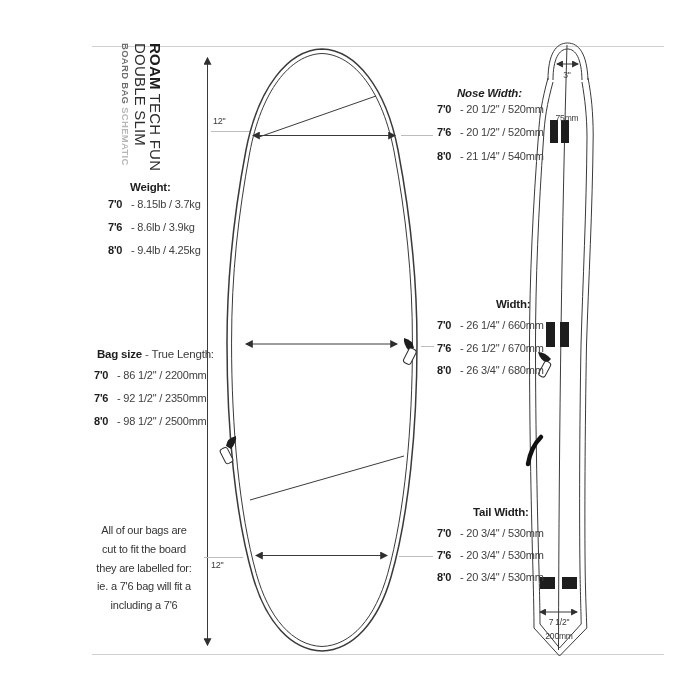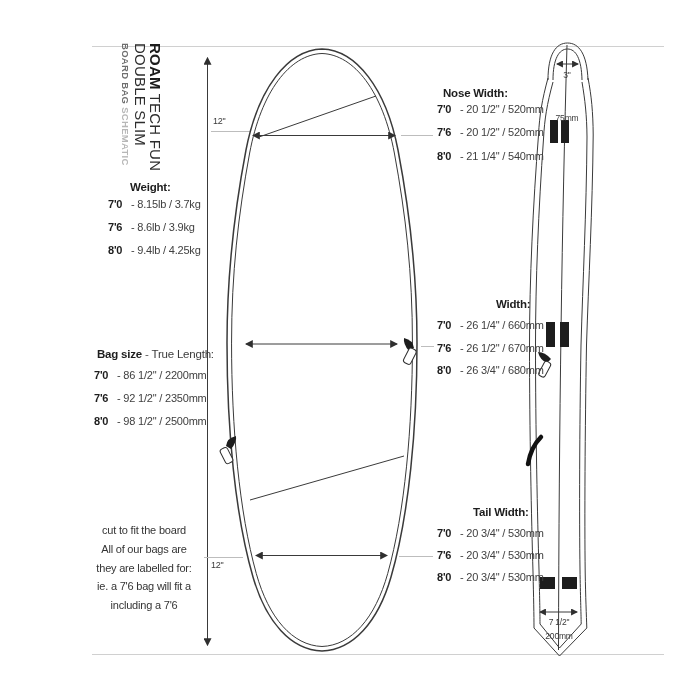--- a/index.html
+++ b/index.html
@@ -139,28 +139,28 @@
       <span class="sz">7'6</span>
       <span class="val">- 92 1/2" / 2350mm</span>
     </div>
     <div class="row" style="left:94px;top:415px;">
       <span class="sz">8'0</span>
       <span class="val">- 98 1/2" / 2500mm</span>
     </div>
   </div>
 
   <div class="abs note">
+    <div>All of our bags are</div>
     <div>cut to fit the board</div>
-    <div>All of our bags are</div>
     <div>they are labelled for:</div>
     <div>ie. a 7'6 bag will fit a</div>
     <div>including a 7'6</div>
   </div>
 
-  <div class="hdr" style="left:443px;top:87px;">Nose Width:</div>
+  <div class="hdr" style="left:457px;top:87px;font-style:italic;">Nose Width:</div>
   <div class="list">
     <div class="row" style="left:437px;top:103px;">
       <span class="sz">7'0</span>
       <span class="val">- 20 1/2" / 520mm</span>
     </div>
     <div class="row" style="left:437px;top:126px;">
       <span class="sz">7'6</span>
       <span class="val">- 20 1/2" / 520mm</span>
     </div>
     <div class="row" style="left:437px;top:150px;">

